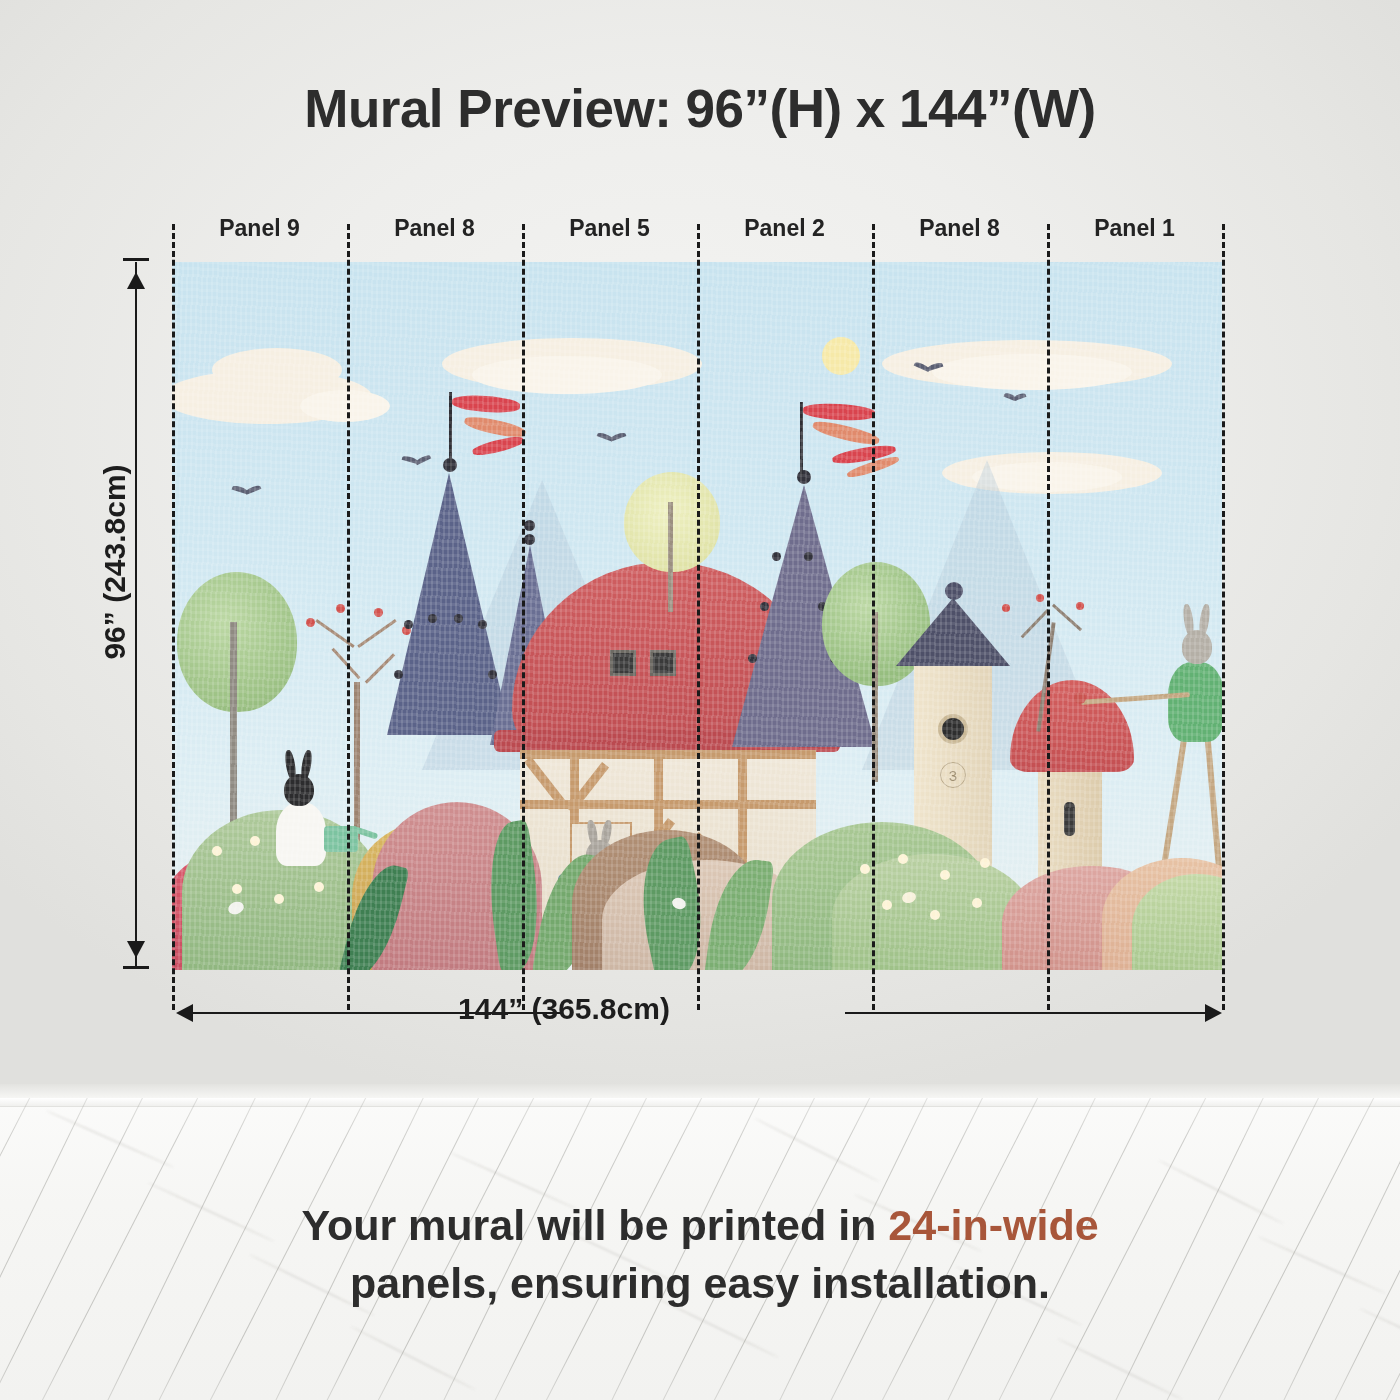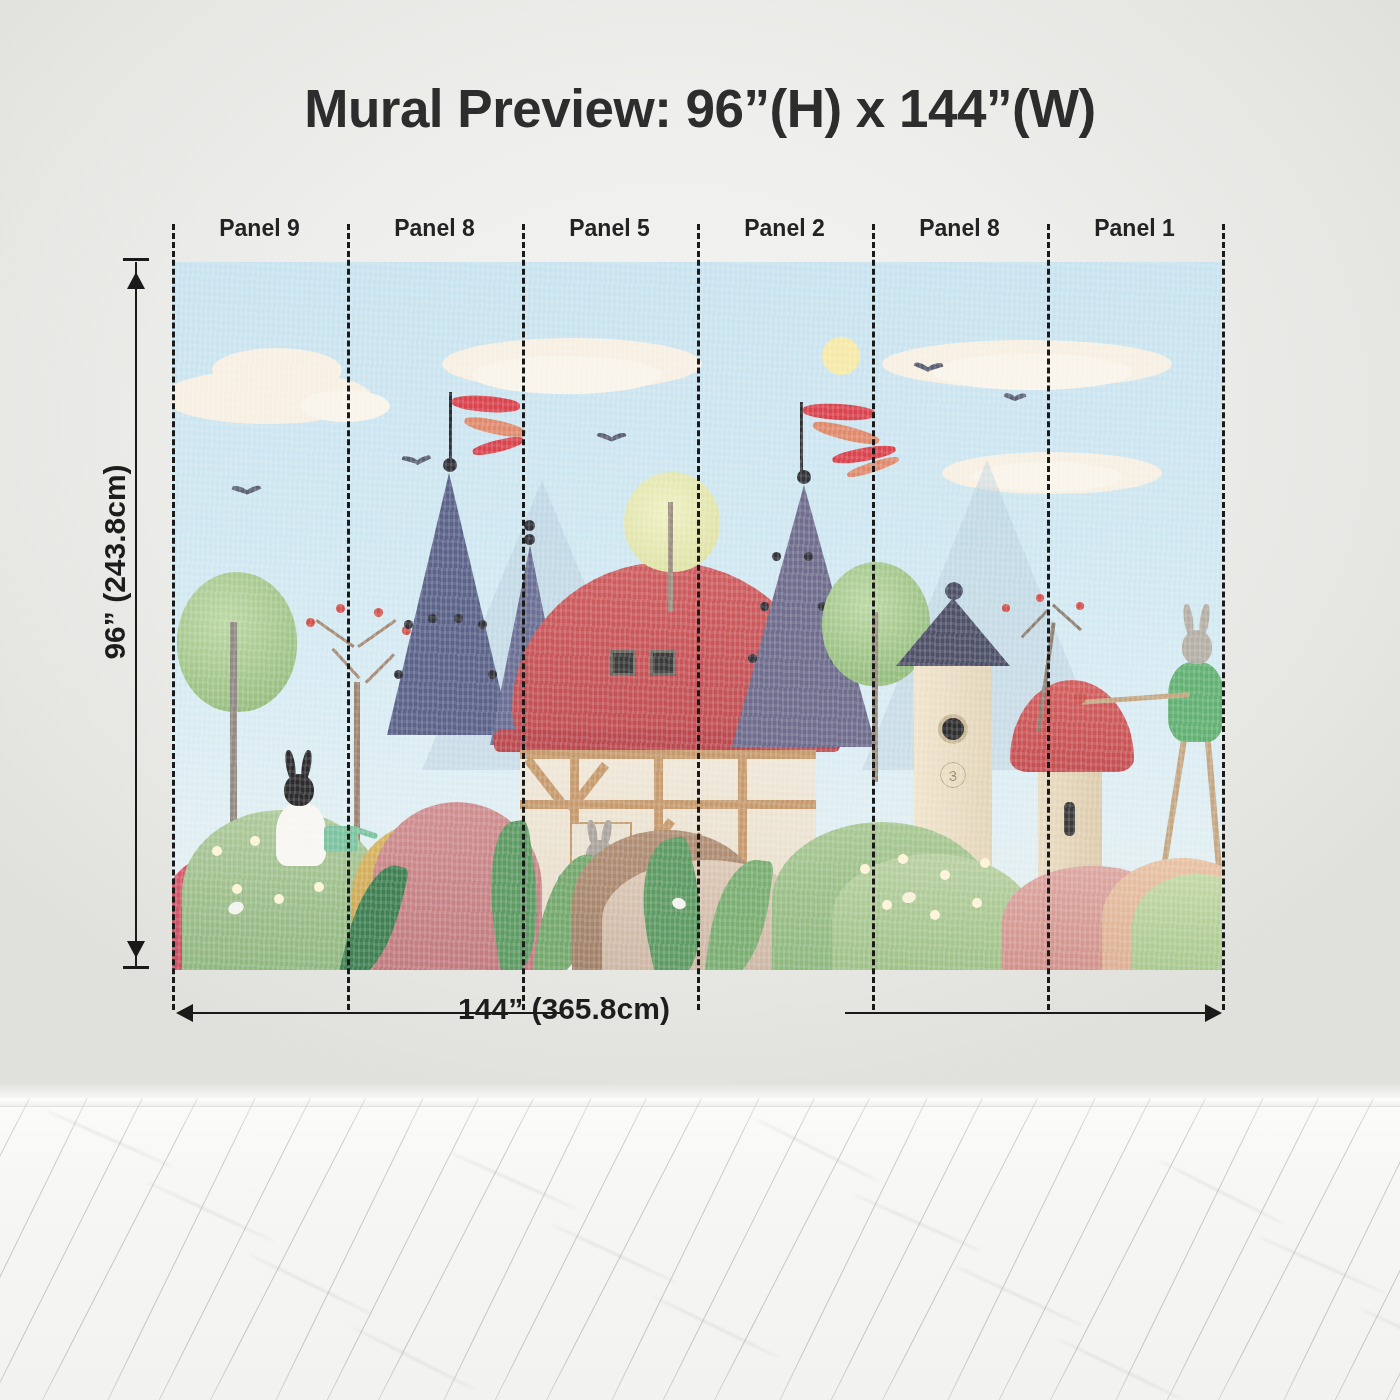--- a/index.html
+++ b/index.html
@@ -459,13 +459,17 @@
 
 <div id="dim-h">
   <div class="hline" style="left:190px; width:370px;"></div>
   <div class="hline" style="left:845px; width:375px;"></div>
   <div class="arrowleft"></div>
   <div class="arrowright"></div>
   <div class="hlabel">144” (365.8cm)</div>
 </div>
 
 <div id="caption">
+  <div>
+    <span>Your mural will be printed in </span><span class="accent">24-in-wide</span>
+  </div>
+  <div>panels, ensuring easy installation.</div>
 </div>
 
 </body></html>

